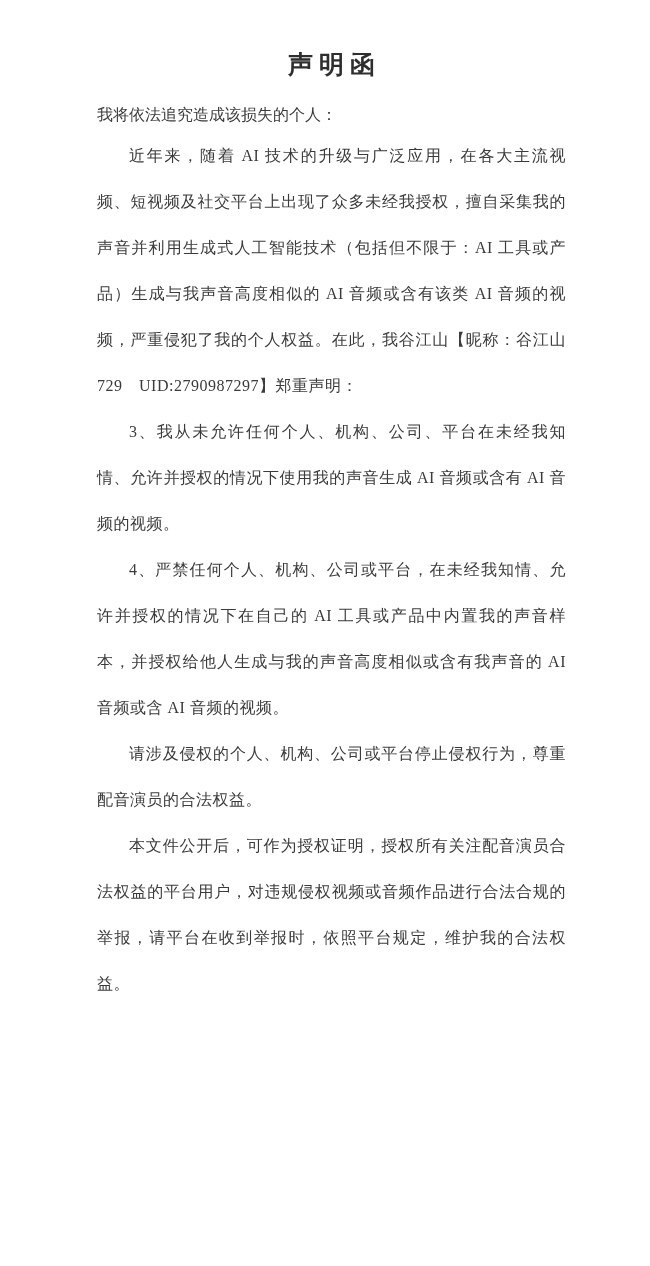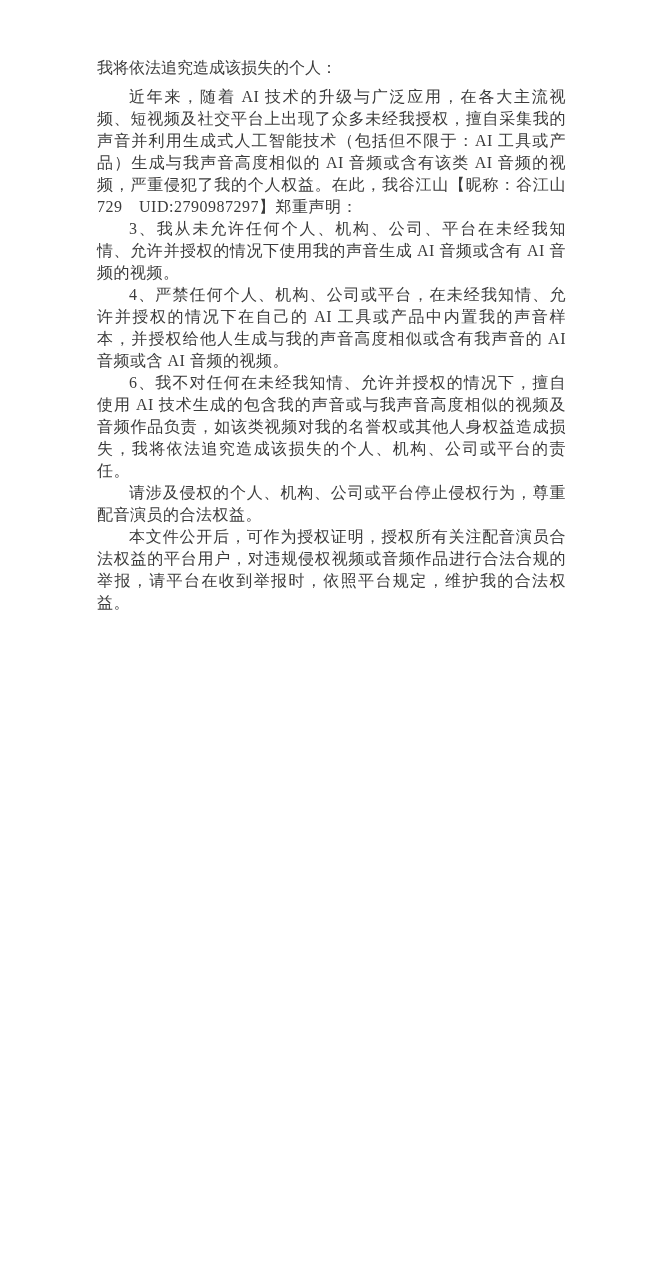--- a/index.html
+++ b/index.html
@@ -32,33 +32,33 @@
   .salutation {
     margin: 0;
     font-size: 16px;
     line-height: 36.4px;
     text-indent: 0;
     text-align: justify;
   }
   .para {
     margin: 0;
     font-size: 16px;
-    line-height: 22px;
+    line-height: 46px;
     text-indent: 2em;
     text-align: justify;
     letter-spacing: 0.5px;
   }
 </style>
 </head>
 <body>
 
 <div class="page">
+  <h1 class="doc-title">声明函</h1>
 
   <p class="salutation">我将依法追究造成该损失的个人：</p>
 
   <p class="para">近年来，随着 AI 技术的升级与广泛应用，在各大主流视频、短视频及社交平台上出现了众多未经我授权，擅自采集我的声音并利用生成式人工智能技术（包括但不限于：AI 工具或产品）生成与我声音高度相似的 AI 音频或含有该类 AI 音频的视频，严重侵犯了我的个人权益。在此，我谷江山【昵称：谷江山 729　UID:2790987297】郑重声明：</p>
   <p class="para">3、我从未允许任何个人、机构、公司、平台在未经我知情、允许并授权的情况下使用我的声音生成 AI 音频或含有 AI 音频的视频。</p>
   <p class="para">4、严禁任何个人、机构、公司或平台，在未经我知情、允许并授权的情况下在自己的 AI 工具或产品中内置我的声音样本，并授权给他人生成与我的声音高度相似或含有我声音的 AI 音频或含 AI 音频的视频。</p>
-  <p class="para">6、我不对任何在未经我知情、允许并授权的情况下，擅自使用 AI 技术生成的包含我的声音或与我声音高度相似的视频及音频作品负责，如该类视频对我的名誉权或其他人身权益造成损失，我将依法追究造成该损失的个人、机构、公司或平台的责任。</p>
   <p class="para">请涉及侵权的个人、机构、公司或平台停止侵权行为，尊重配音演员的合法权益。</p>
   <p class="para">本文件公开后，可作为授权证明，授权所有关注配音演员合法权益的平台用户，对违规侵权视频或音频作品进行合法合规的举报，请平台在收到举报时，依照平台规定，维护我的合法权益。</p>
 
 </div>
 
 </body></html>

